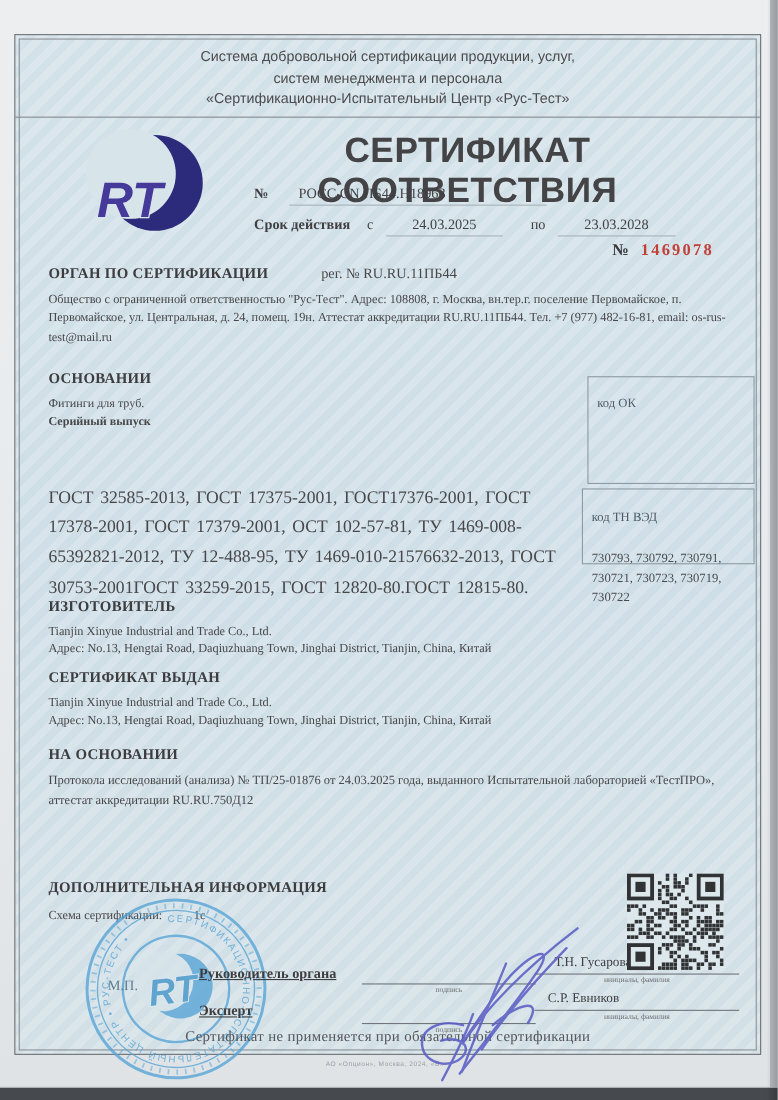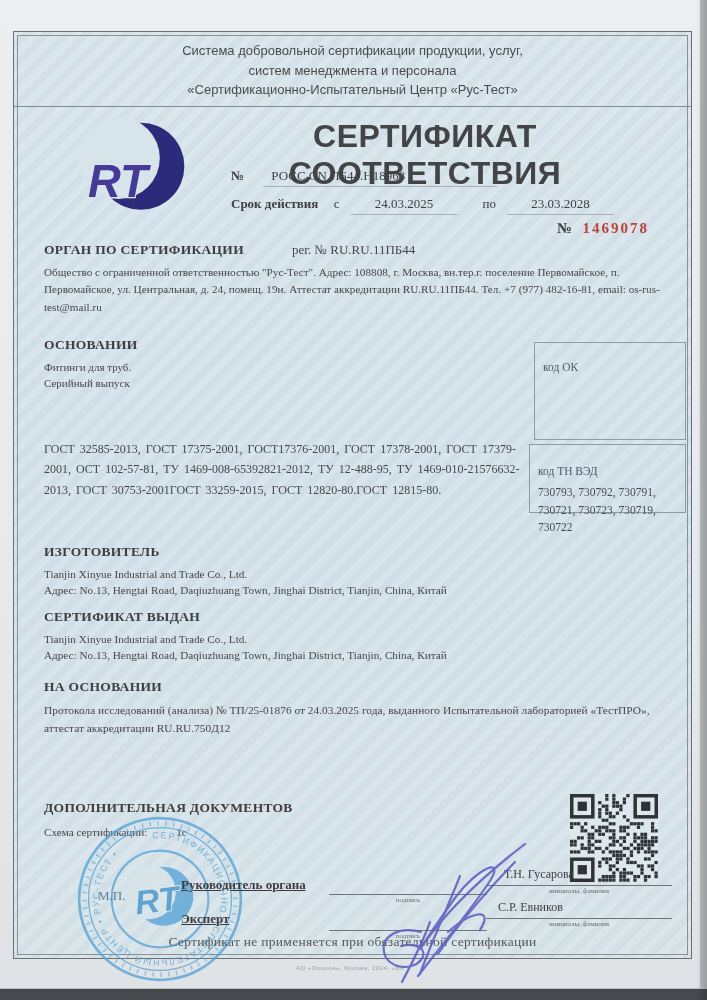--- a/index.html
+++ b/index.html
@@ -52,28 +52,28 @@
   .bn-value{color:#c2403a;letter-spacing:2px;}
 
   .section{left:30px;right:28px;color:#47474a;}
   .section h3{display:inline-block;margin:0;font-size:13.5px;font-weight:700;color:#3d3d40;letter-spacing:.3px;}
   .para{margin-top:6px;font-size:11.2px;line-height:1.55;}
   .reg-label{margin-left:44px;font-size:13px;}
 
   .sec-organ{top:208px;}
   .sec-product{top:303px;width:470px;}
   .sec-product .line{margin-top:8px;font-size:11px;}
-  .sec-product .line + .line{margin-top:4px;}
+  .sec-product .line + .line{margin-top:4px;font-weight:bold;}
   .code-box{border:1px solid #8d9aa3;font-size:11.5px;color:#4c5b66;padding:18px 8px;box-sizing:border-box;}
   .code-ok-box{left:520px;top:310px;width:152px;height:98px;}
   .tnved-box{left:515px;top:412px;width:157px;height:69px;line-height:1.5;}
-  .tnved-codes{margin-top:4px;color:#474a4e;}
+  .tnved-codes{margin-top:20px;color:#474a4e;}
 
   .sec-compliance{top:401px;width:482px;right:auto;}
-  .sec-compliance .para{font-size:12px;line-height:1.7;word-spacing:2px;}
+  .sec-compliance .para{font-size:16px;line-height:1.7;word-spacing:2px;}
 
   .sec-manufacturer{top:510px;}
   .sec-issued{top:575px;}
   .company-line{margin-top:8px;font-size:11.2px;}
   .company-line + .company-line{margin-top:4px;}
 
   .sec-basis{top:645px;}
   .sec-basis .para{width:625px;line-height:1.6;font-size:11.4px;}
 
   .sec-additional{top:766px;}
@@ -183,21 +183,21 @@
     <div class="company-line">Tianjin Xinyue Industrial and Trade Co., Ltd.</div>
     <div class="company-line">Адрес: No.13, Hengtai Road, Daqiuzhuang Town, Jinghai District, Tianjin, China, Китай</div>
   </div>
 
   <div class="abs section sec-basis">
     <h3>НА ОСНОВАНИИ</h3>
     <div class="para">Протокола исследований (анализа) № ТП/25-01876 от 24.03.2025 года, выданного Испытательной лабораторией «ТестПРО», аттестат аккредитации RU.RU.750Д12</div>
   </div>
 
   <div class="abs section sec-additional">
-    <h3>ДОПОЛНИТЕЛЬНАЯ ДОКУМЕНТОВ</h3>
+    <h3>ДОПОЛНИТЕЛЬНАЯ ИНФОРМАЦИЯ</h3>
     <div class="scheme-row">
       <span>Схема сертификации:</span>
       <span class="scheme-value">1с</span>
     </div>
   </div>
 
   <svg class="abs qr" viewBox="0 0 86 86">
     <rect x="0" y="0" width="86" height="86" fill="#dde8ed"></rect>
     <g id="qr-modules" fill="#303234">
         <rect x="34.40" y="0.00" width="3.16" height="3.16"></rect>

